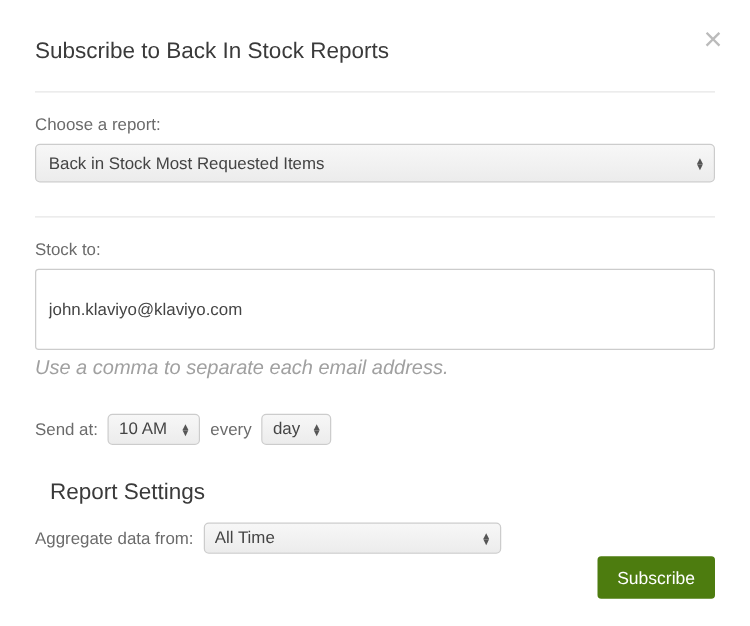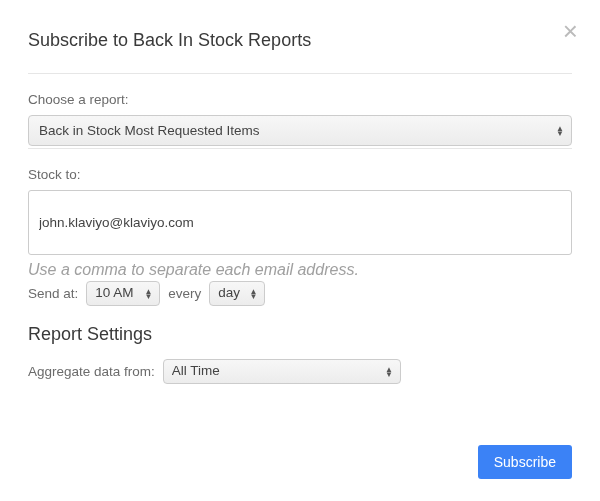--- a/index.html
+++ b/index.html
@@ -96,48 +96,48 @@
       display: flex;
       align-items: center;
       gap: 8px;
       flex-wrap: wrap;
     }
     .row .inline-label {
       font-size: 13.5px;
       color: #6b6b6b;
     }
     .section-gap {
-      margin-bottom: 2px;
+      margin-bottom: 27px;
     }
     h2.subheader {
       font-size: 18px;
       font-weight: 400;
       color: #3a3a3a;
-      margin: 18px 0 14px;
+      margin: 18px 12px 14px;
     }
     .footer {
       position: absolute;
       bottom: 22px;
       right: 28px;
       display: flex;
       gap: 10px;
     }
     .btn {
       border: none;
       border-radius: 3px;
       padding: 9px 16px;
       font-size: 14px;
       cursor: pointer;
     }
     .btn-cancel {
       background: #eceded;
       color: #777;
     }
     .btn-primary {
-      background: #3b82f6;
+      background: #4d7c0f;
       color: #fff;
     }
     .small-select select {
       padding: 3px 24px 5px 8px;
     }
     .aggregate-select {
       width: 238px;
     }
   </style>
 </head>

